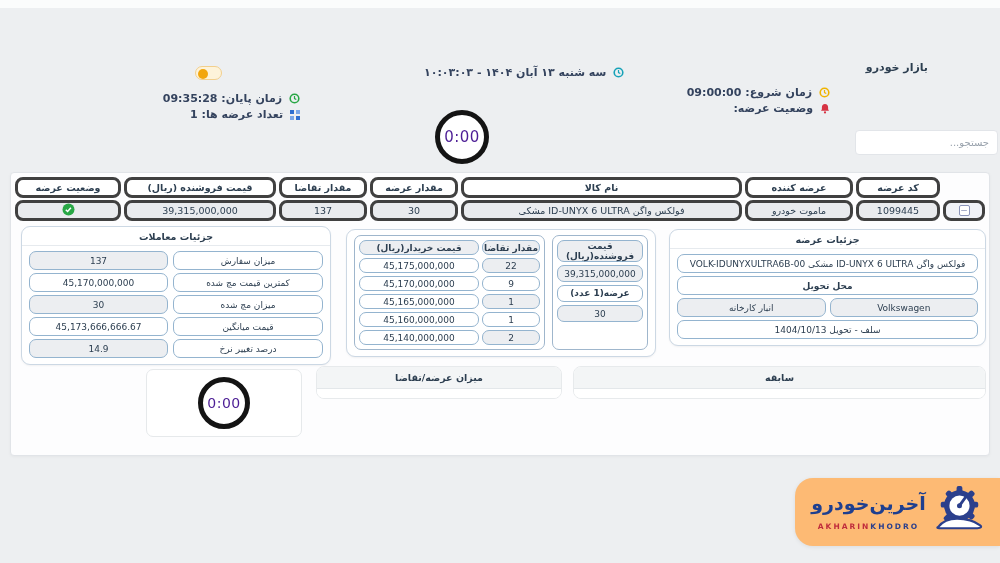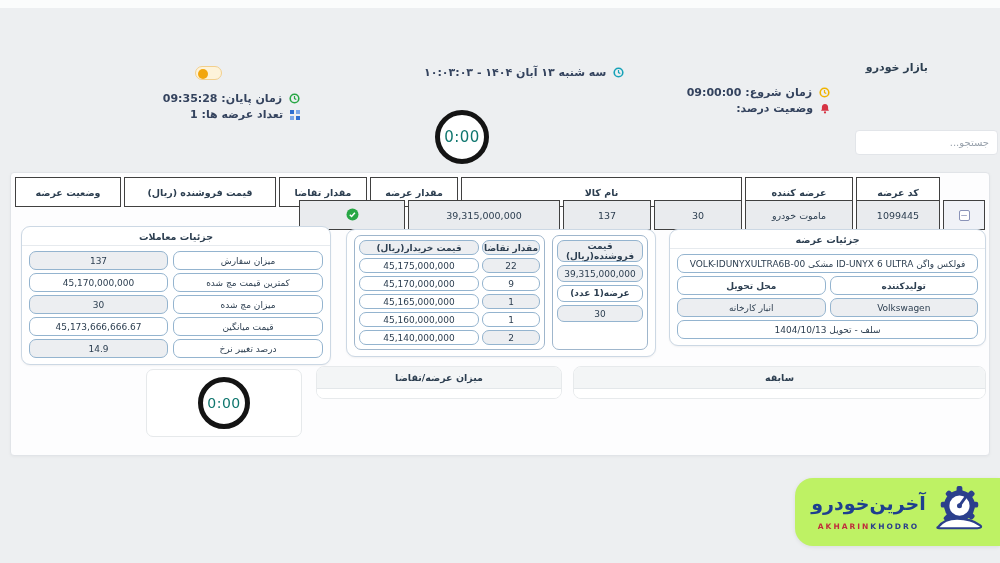--- a/index.html
+++ b/index.html
@@ -27,31 +27,31 @@
   .toggle .knob { position:absolute; left:2px; top:1.5px; width:10px; height:10px;
     border-radius:50%; background:#f2a60d; }
 
   .search { top:130px; right:2px; width:143px; height:25px; background:#fff;
     border:1px solid #e2e5e9; border-radius:4px; font-size:10px; padding:0 8px;
     color:#333; font-family:"DejaVu Sans", sans-serif; }
   .search::placeholder { color:#9aa3ad; }
 
   .timer-circle { width:54px; height:54px; border:5px solid #141414; border-radius:50%;
     background:#fff; display:flex; align-items:center; justify-content:center;
-    font-size:15px; color:#0f766e; letter-spacing:0.5px; }
+    font-size:15px; color:#4c1d95; letter-spacing:0.5px; }
   .timer-main { top:110px; left:435px; }
 
   
   .container { top:172px; left:10px; width:980px; height:284px; background:#fdfdfe;
     border:1px solid #e1e4e8; border-radius:4px; box-shadow:0 1px 3px rgba(0,0,0,.04); }
 
   .trow { position:absolute; left:4px; right:4px; display:flex; gap:3px; direction:rtl; }
   .trow.hdr { top:4px; } .trow.dat { top:27px; }
-  .cell { border:1px solid #404040; border-radius:0; display:flex; align-items:center;
-    justify-content:center; font-size:9.5px; height:30px; }
+  .cell { border:3px solid #404040; border-radius:8px; display:flex; align-items:center;
+    justify-content:center; font-size:9.5px; height:21px; }
   .hcell { background:#fff; font-weight:bold; }
   .dcell { background:#e9ebee; }
   .w-col{ width:42px; } .w-code{ width:84px; } .w-sup{ width:108px; } .w-prod{ flex:1; }
   .w-qty{ width:88px; } .w-price{ width:152px; } .w-stat{ width:106px; }
   .ghost { visibility:hidden; }
   .num { direction:ltr; }
   .collapse-btn { background:#f0f2f7; cursor:pointer; }
   .collapse-inner { width:11px; height:11px; border:1px solid #8a93b8; border-radius:2px;
     color:#8a93b8; font-size:9px; line-height:9px; text-align:center; background:#fff; }
 
@@ -95,21 +95,21 @@
     font-weight:bold; text-align:center; padding:5px 0; cursor:pointer; }
   .acc-body { height:9px; background:#fff; }
   .acc-sd { top:193px; left:305px; width:246px; }
   .acc-his { top:193px; left:562px; width:413px; }
   .timer-card { top:196px; left:135px; width:156px; height:68px; background:#fff;
     border:1px solid #e6e9eb; border-radius:7px; display:flex; align-items:center;
     justify-content:center; }
   .timer-card .timer-circle { width:52px; height:52px; font-size:14px; }
 
   
-  .logo-card { top:478px; left:795px; width:205px; height:68px; background:#bef264;
+  .logo-card { top:478px; left:795px; width:205px; height:68px; background:#fdba74;
     border-radius:18px 0 0 18px; box-shadow:0 1px 4px rgba(0,0,0,.08);
     display:flex; align-items:center; justify-content:center; gap:8px; direction:rtl; }
   .logo-texts { text-align:center; }
   .logo-fa { font-size:19px; font-weight:bold; color:#1e3f8f; line-height:22px; }
   .logo-en { font-size:7.5px; font-weight:bold; letter-spacing:2px; direction:ltr; }
   .logo-en .red { color:#c02c3c; } .logo-en .blue { color:#2b3f8c; }
 </style>
 </head>
 <body>
 
@@ -124,21 +124,21 @@
           <path d="M5.5 3v2.6l1.8 1" stroke="#f0b400" stroke-width="1.2" fill="none"></path>
         </svg></span>
     <span>زمان شروع:</span>
     <span class="v num">09:00:00</span>
   </div>
   <div>
     <span class="ic"><svg width="10" height="11">
           <path d="M5 1c2 0 3.1 1.5 3.1 3.3v1.9l.9 1.6H1l.9-1.6V4.3C1.9 2.5 3 1 5 1z" fill="#d63343"></path>
           <circle cx="5" cy="9.4" r="1.1" fill="#d63343"></circle>
         </svg></span>
-    <span>وضعیت درصد:</span>
+    <span>وضعیت عرضه:</span>
   </div>
 </div>
 
 <div class="abs date-info info" dir="rtl">
   <span class="ic"><svg width="11" height="11">
         <circle cx="5.5" cy="5.5" r="4.3" fill="none" stroke="#17a2b8" stroke-width="1.6"></circle>
         <path d="M5.5 3v2.6l1.8 1" stroke="#17a2b8" stroke-width="1.2" fill="none"></path>
       </svg></span>
   <span>سه شنبه ۱۳ آبان ۱۴۰۴ - ۱۰:۰۳:۰۳</span>
 </div>
@@ -186,20 +186,21 @@
     <div class="cell hcell w-price">قیمت فروشنده (ریال)</div>
     <div class="cell hcell w-stat">وضعیت عرضه</div>
   </div>
 
   <div class="trow dat">
     <div class="cell dcell w-col collapse-btn">
       <span class="collapse-inner">−</span>
     </div>
     <div class="cell dcell w-code num">1099445</div>
     <div class="cell dcell w-sup">ماموت خودرو</div>
+    <div class="cell dcell w-prod">فولکس واگن ID-UNYX 6 ULTRA مشکی</div>
     <div class="cell dcell w-qty num">30</div>
     <div class="cell dcell w-qty num">137</div>
     <div class="cell dcell w-price num">39,315,000,000</div>
     <div class="cell dcell w-stat">
       <span><svg width="13" height="13">
             <circle cx="6.5" cy="6.5" r="6" fill="#28a745"></circle>
             <path d="M3.8 6.7l1.8 1.8 3.3-3.7" stroke="#fff" stroke-width="1.5" fill="none"></path>
           </svg></span>
     </div>
   </div>
@@ -270,21 +271,20 @@
     </div>
   </div>
 
   <div class="panel p-supply">
     <div class="panel-title">جزئیات عرضه</div>
     <div class="panel-body">
       <div class="row">
         <div class="pcell half" style="flex:1">فولکس واگن ID-UNYX 6 ULTRA مشکی VOLK-IDUNYXULTRA6B-00</div>
       </div>
       <div class="row">
-        <div class="pcell half b">تولیدکننده</div>
         <div class="pcell half b">محل تحویل</div>
       </div>
       <div class="row">
         <div class="pcell half gray">Volkswagen</div>
         <div class="pcell half gray">انبار کارخانه</div>
       </div>
       <div class="row">
         <div class="pcell half" style="flex:1">سلف - تحویل 1404/10/13</div>
       </div>
     </div>

